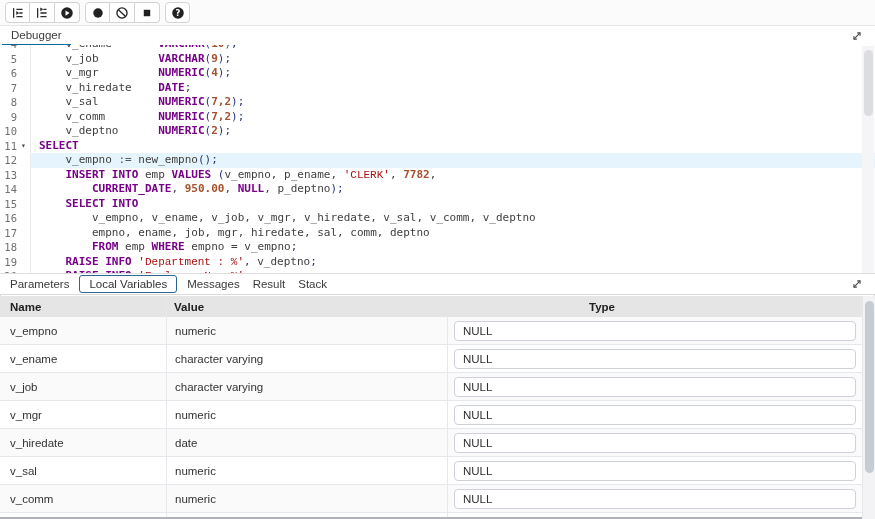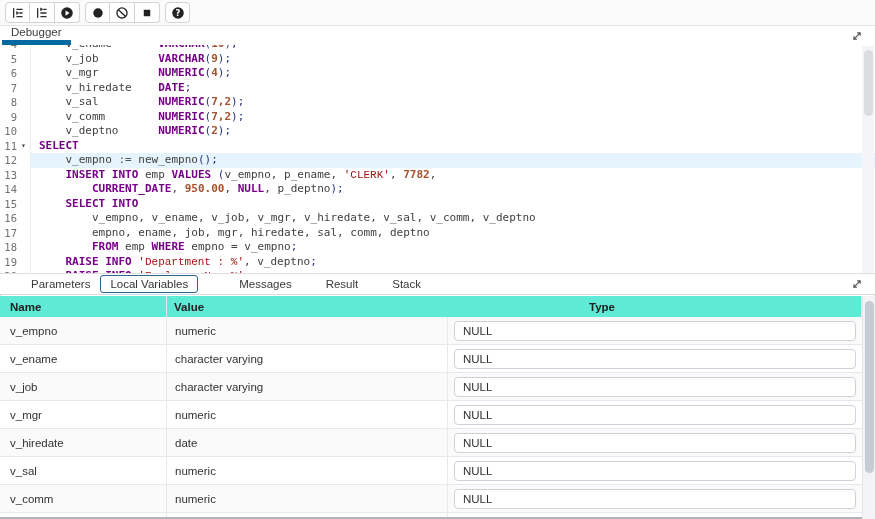--- a/index.html
+++ b/index.html
@@ -13,21 +13,21 @@
   .tb-btn{width:25px;height:21px;background:#fff;display:flex;align-items:center;justify-content:center;
     padding:0;cursor:pointer;border:1px solid #d3d3d3;border-left:none;}
   .btn-group .tb-btn:first-child{border-left:1px solid #d3d3d3;border-radius:4px 0 0 4px;}
   .btn-group .tb-btn:last-child{border-radius:0 4px 4px 0;}
   .btn-group .tb-btn:only-child{border-radius:4px;}
   .tb-btn svg{width:14px;height:14px;display:block;}
 
   
   .debug-tab-row{position:absolute;top:26px;left:0;right:0;height:19px;background:#fff;border-bottom:1px solid #ededed;}
   .debug-tab{position:absolute;left:2px;top:0;height:19px;padding:0 9px;font-size:11.5px;color:#3c3c3c;
-    display:flex;border-bottom:5px solid #0369a1;box-sizing:border-box;cursor:pointer;}
+    display:flex;align-items:center;border-bottom:1px solid #0369a1;box-sizing:border-box;cursor:pointer;}
   .expand-btn{position:absolute;right:9px;top:2px;width:16px;height:16px;background:none;border:none;padding:0;cursor:pointer;}
   .expand-btn svg{width:14px;height:14px;display:block;}
 
   
   .editor{position:absolute;top:45px;left:0;right:0;height:228px;overflow:hidden;background:#fff;
     font-family:"DejaVu Sans Mono",monospace;font-size:11px;}
   .code-lines{margin-top:-8px;}
   .code-line{display:flex;height:14.5px;line-height:14.5px;white-space:pre;}
   .ln{width:17px;text-align:right;color:#707070;font-size:10.5px;flex:none;}
   .fold{width:13px;flex:none;text-align:center;font-size:8px;color:#444;border-right:1px solid #ececec;line-height:14.5px;}
@@ -38,26 +38,26 @@
   .tk-str{color:#aa1111;font-family:Liberation Mono, monospace;}
   .tk-pu{color:#263380;}
   .tk-id{color:#3f3f3f;}
   .tk-op{color:#555;}
   .editor-scrollbar{position:absolute;top:1px;right:1px;width:12px;bottom:0;background:#f5f5f7;}
   .editor-scroll-thumb{position:absolute;top:4px;left:1.5px;width:9px;height:66px;border-radius:5px;background:#dcdde1;}
 
   
   .btabs{position:absolute;top:273px;left:0;right:0;height:22px;border-top:1px solid #dedede;
     border-bottom:1px solid #d8dade;background:#fff;display:flex;align-items:center;padding-left:10px;box-sizing:border-box;}
-  .btab{font-size:11.5px;color:#3a3a3a;margin-right:13px;padding:2px 0;cursor:pointer;white-space:nowrap;margin-left:21px;}
-  .btab.active{border:1px solid #2c6690;border-radius:3px;padding:2px 9px;margin-left:-3px;margin-right:20px;color:#333;}
+  .btab{font-size:11.5px;color:#3a3a3a;margin-right:13px;padding:2px 0;cursor:pointer;white-space:nowrap;}
+  .btab.active{border:1px solid #2c6690;border-radius:3px;padding:2px 9px;margin-left:-3px;margin-right:10px;color:#333;}
   .expand-btn.bottom{top:2px;}
 
   .grid-header{position:absolute;top:296px;left:0;right:13px;height:21px;display:flex;align-items:center;
-    border-bottom:1px solid #d9dce0;background:#5eead4;font-weight:bold;font-size:11.5px;color:#202020;}
+    border-bottom:1px solid #d9dce0;background:#e5e5e5;font-weight:bold;font-size:11.5px;color:#202020;}
   .gh{box-sizing:border-box;height:100%;display:flex;align-items:center;}
   .gh-name{width:167px;padding-left:10px;border-right:1px solid #e6e8ec;}
   .gh-type{width:281px;padding-left:8px;border-right:1px solid #e6e8ec;}
   .gh-value{flex:1;padding-left:7px;}
 
   .grid-body{position:absolute;top:317px;left:0;right:13px;bottom:0;overflow:hidden;}
   .var-row{height:28px;display:flex;border-bottom:1px solid #e6e8ec;box-sizing:border-box;background:#fff;}
   .var-row:nth-child(odd){background:#fafafb;}
   .c-name{width:167px;border-right:1px solid #e6e8ec;padding-left:10px;font-size:11.5px;color:#333;
     display:flex;align-items:center;box-sizing:border-box;}

